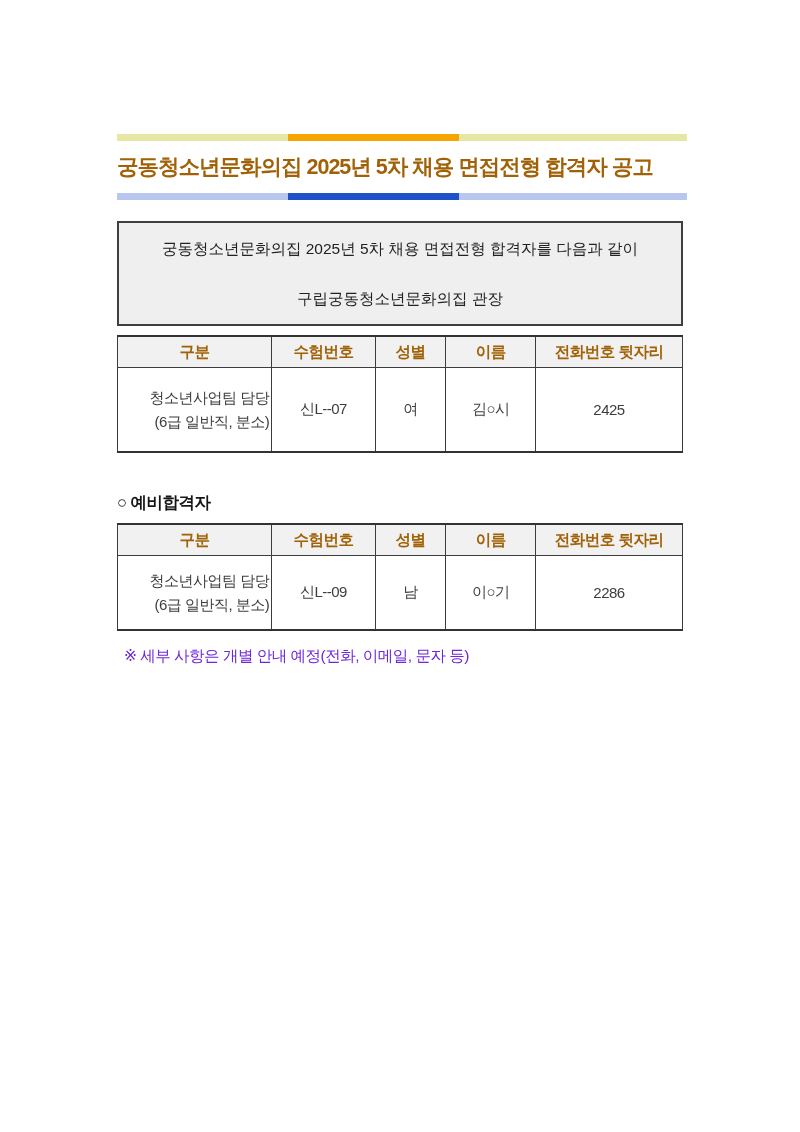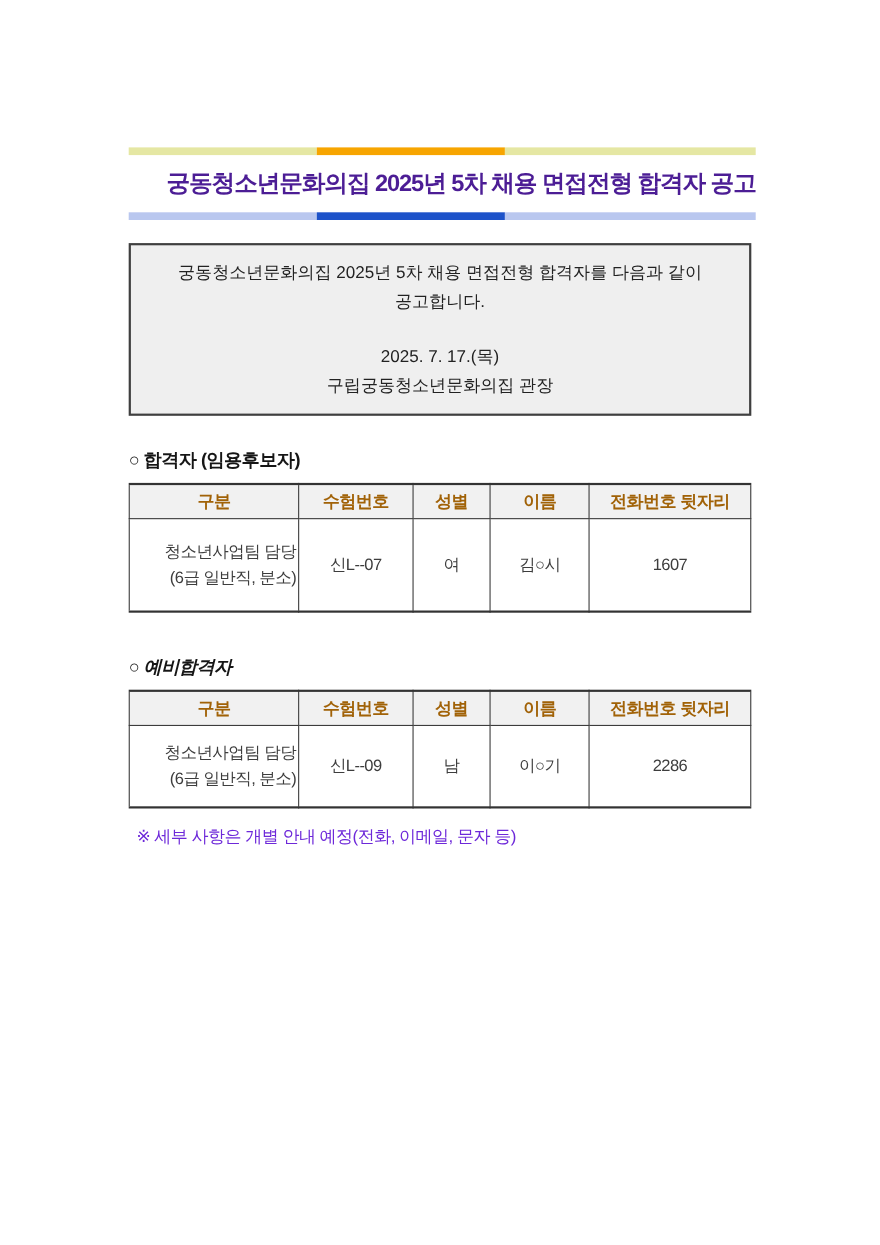--- a/index.html
+++ b/index.html
@@ -25,25 +25,25 @@
   .stripe {
     display: flex;
     height: 7px;
     width: 100%;
   }
   .stripe .seg1 { width: 30%; }
   .stripe .seg2 { width: 30%; }
   .stripe .seg3 { width: 40%; }
   .page-title {
     padding: 11px 0 12px 0;
-    text-align: right;
+    text-align: left;
     font-size: 21.5px;
     font-weight: bold;
     letter-spacing: -1px;
-    color: #4c1d95;
+    color: #a16207;
     white-space: nowrap;
   }
   
   .notice-box {
     margin-top: 21px;
     width: 566px;
     box-sizing: border-box;
     border: 2px solid #3f3f3f;
     background: #efefef;
     text-align: center;
@@ -54,21 +54,21 @@
   }
   .notice-box .gap { height: 24px; }
   
   .section-heading {
     margin-top: 30px;
     font-size: 16.5px;
     font-weight: 600;
     letter-spacing: -0.5px;
     color: #161616;
   }
-  .section-heading.second { margin-top: 39px; font-style: italic; }
+  .section-heading.second { margin-top: 39px; }
   
   table.results {
     margin-top: 9px;
     width: 566px;
     border-collapse: collapse;
     table-layout: fixed;
     border: 1px solid #333333;
     border-top-width: 2px;
     border-bottom-width: 2px;
   }
@@ -118,27 +118,24 @@
       <div class="page-title">궁동청소년문화의집 2025년 5차 채용 면접전형 합격자 공고</div>
       <div class="stripe">
         <div class="seg1" style="background: rgb(185, 199, 239);"></div>
         <div class="seg2" style="background: rgb(29, 82, 201);"></div>
         <div class="seg3" style="background: rgb(185, 199, 239);"></div>
       </div>
     </div>
 
     <div class="notice-box" style="background: rgb(239, 239, 239);">
       <div>궁동청소년문화의집 2025년 5차 채용 면접전형 합격자를 다음과 같이</div>
-      <div>공고합니다.</div>
       <div class="gap"></div>
-      <div>2025. 7. 17.(목)</div>
       <div>구립궁동청소년문화의집 관장</div>
     </div>
 
-    <div class="section-heading">○ 합격자 (임용후보자)</div>
 
     <table class="results t1">
       <colgroup>
         <col style="width:27.3%">
           <col style="width:18.3%">
           <col style="width:12.5%">
           <col style="width:15.9%">
           <col style="width:26%">
       </colgroup>
       <thead>
@@ -152,21 +149,21 @@
       </thead>
       <tbody>
         <tr>
           <td>
             <span class="cat-line">청소년사업팀 담당</span>
             <span class="cat-line">(6급 일반직, 분소)</span>
           </td>
           <td>신L--07</td>
           <td>여</td>
           <td>김○시</td>
-          <td>1607</td>
+          <td>2425</td>
         </tr>
       </tbody>
     </table>
 
     <div class="section-heading second">○ 예비합격자</div>
 
     <table class="results t2">
       <colgroup>
         <col style="width:27.3%">
           <col style="width:18.3%">

